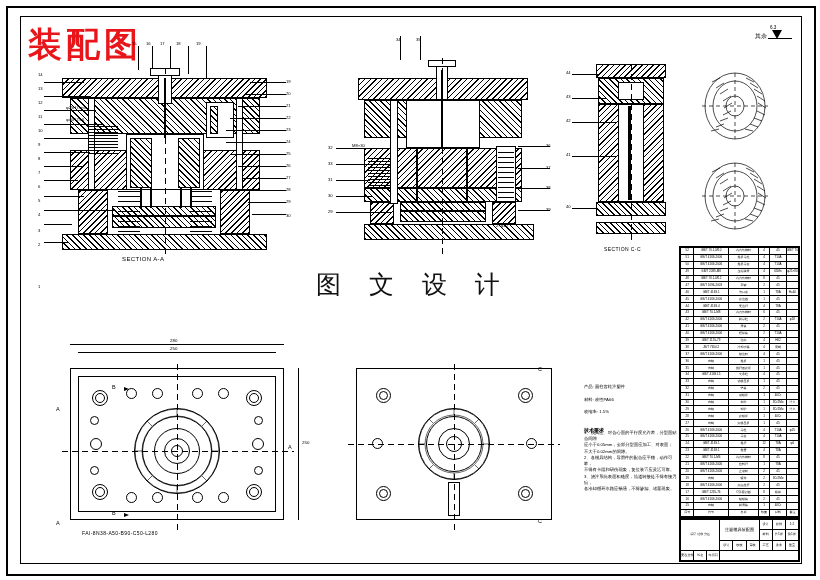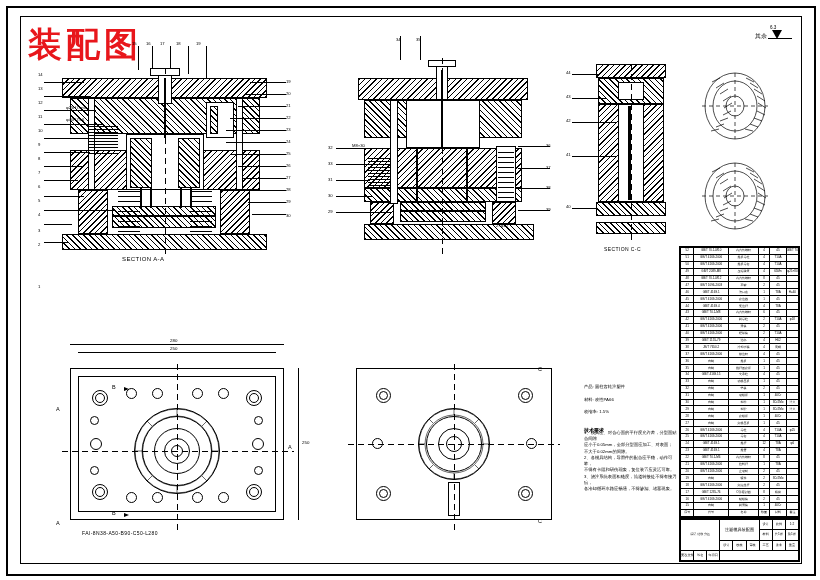--- a/index.html
+++ b/index.html
@@ -32,20 +32,21 @@
   .arrowR{position:absolute;width:0;height:0;border-top:2.5px solid transparent;border-bottom:2.5px solid transparent;border-left:5px solid #000;}
 </style>
 </head>
 <body>
 
 <div id="sheet">
   <div class="frame-outer"></div>
   <div class="frame-inner"></div>
 
   <div class="watermark">装配图</div>
+  <div class="center-title">图 文 设 计</div>
 
   <div style="position:absolute;left:755px;top:32px;font-size:6px;">
     <span>其余</span>
   </div>
   <div style="position:absolute;left:768px;top:30px;width:26px;height:12px;">
     <div style="position:absolute;left:0;top:8px;width:24px;height:1px;background:#000;"></div>
     <div style="position:absolute;left:4px;top:0;width:0;height:0;border-left:5px solid transparent;border-right:5px solid transparent;border-top:9px solid #000;"></div>
     <div style="position:absolute;left:2px;top:-5px;font-size:4.6px;">6.3</div>
   </div>
 

